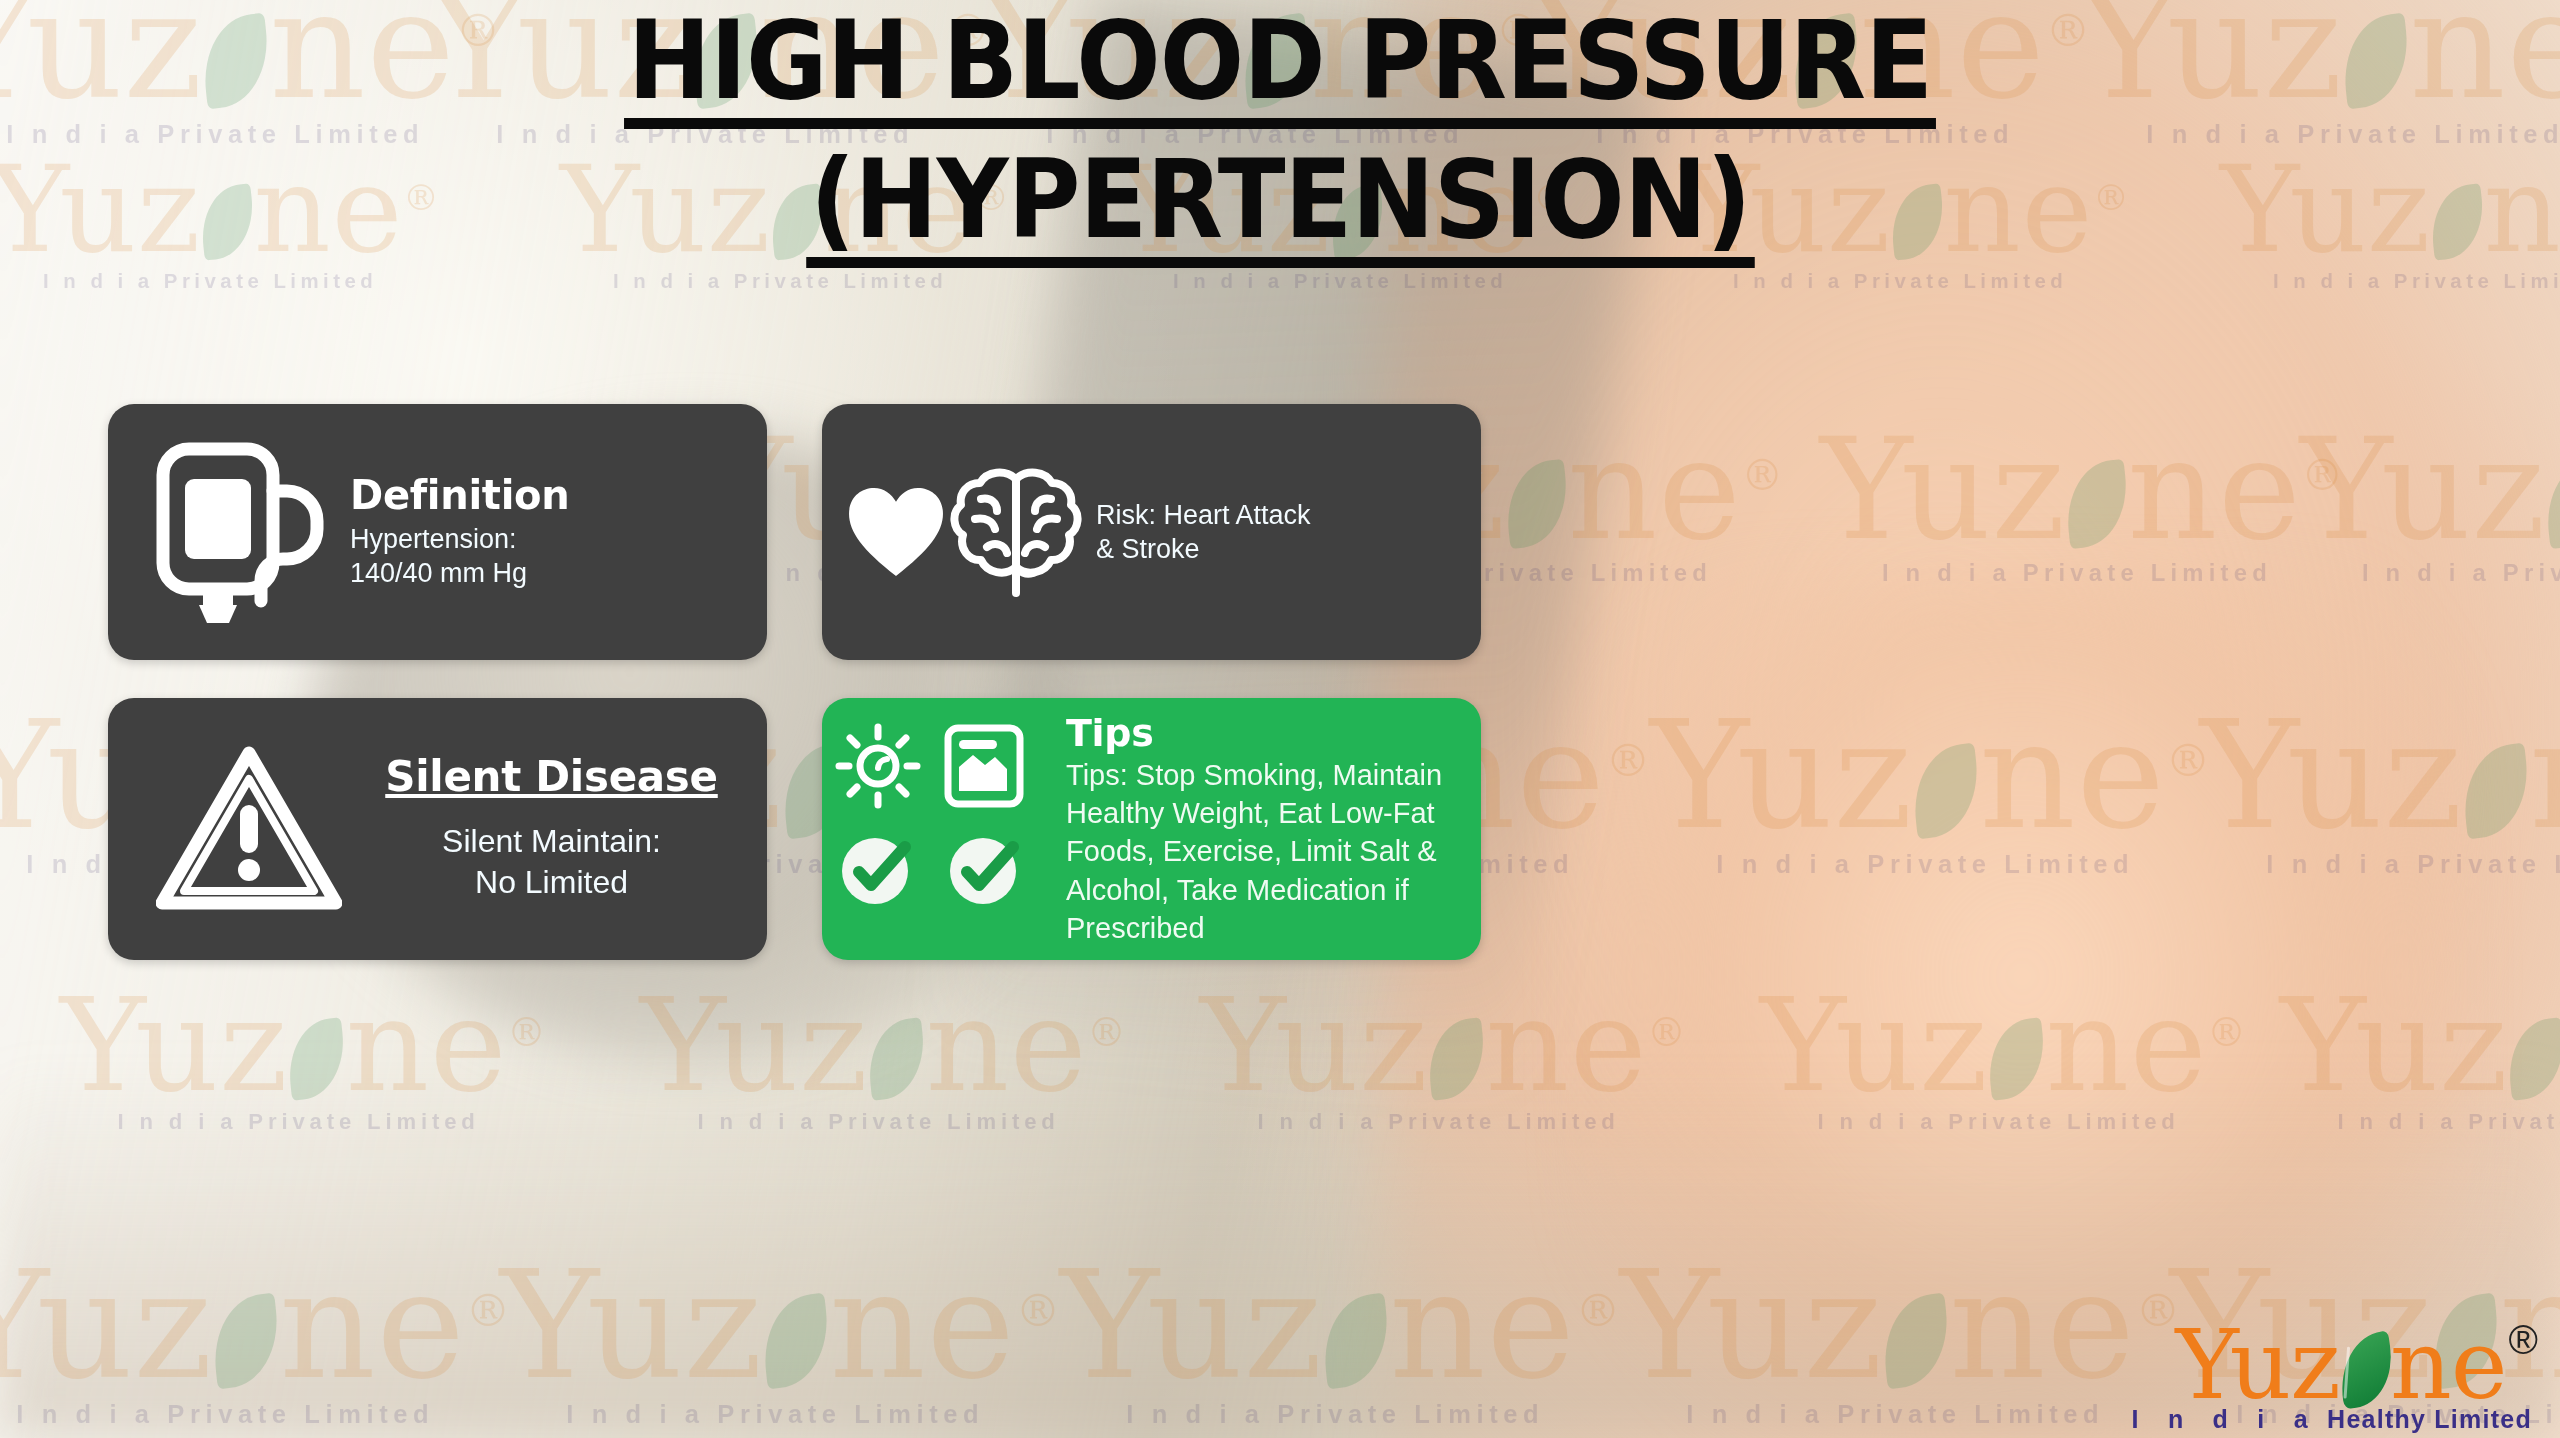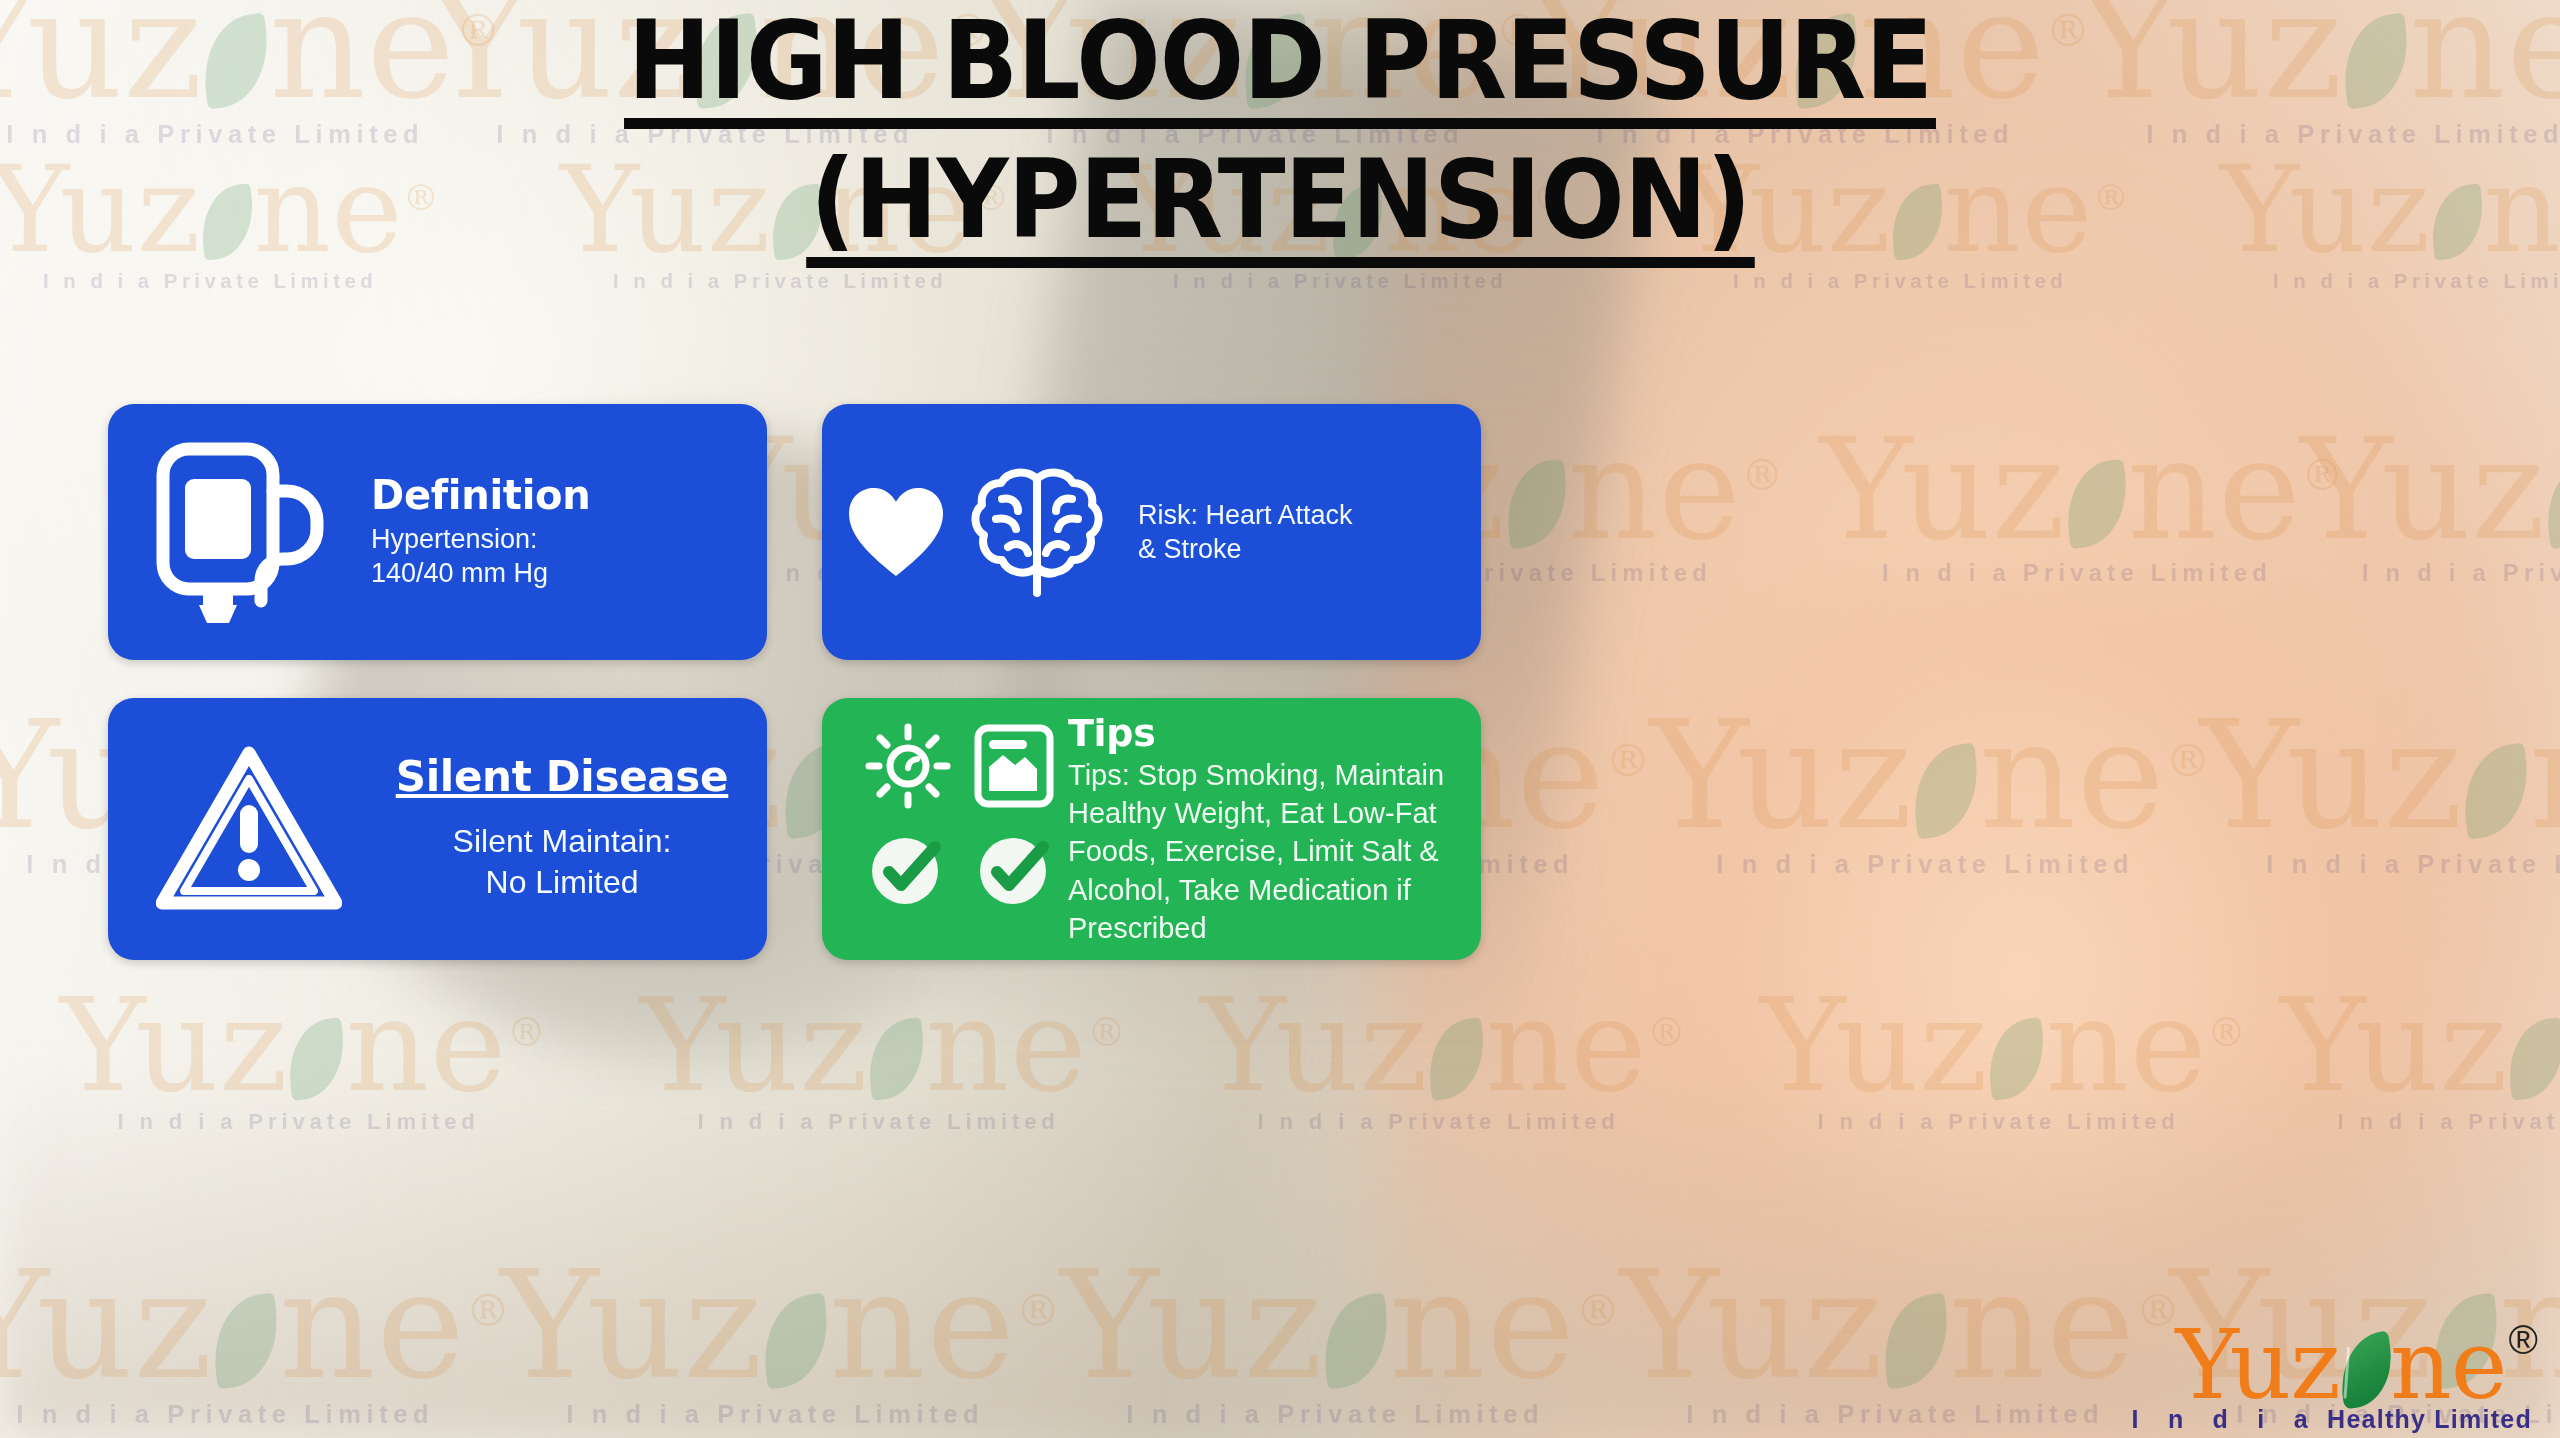--- a/index.html
+++ b/index.html
@@ -93,26 +93,26 @@
     position:absolute;left:108px;top:404px;width:2344px;z-index:4;
     display:grid;grid-template-columns:659px 659px;grid-gap:38px 55px;
     justify-content:start;
   }
   .card{
     border-radius:26px;
     display:flex;align-items:center;
     box-shadow:0 3px 10px rgba(0,0,0,.18);
     position:relative;overflow:hidden;
   }
-  .card.blue{background:#1d4ed8;gap:21px;}
+  .card.blue{background:#404040;}
   .card.green{background:#22b455;}
   .card-def{height:256px;padding:0 14px 0 26px;}
   .card-risk{height:256px;padding:0 10px 0 24px;}
   .card-silent{height:262px;padding:0 14px 0 26px;}
-  .card-tips{height:262px;padding:0 10px 0 38px;align-items:flex-start;}
+  .card-tips{height:262px;padding:0 10px 0 8px;align-items:flex-start;gap:28px;}
 
   .icon-zone{flex:0 0 auto;display:flex;align-items:center;justify-content:center;}
   .text-zone{flex:1 1 auto;color:#ffffff;}
   .card-title{
     font-family:"DejaVu Sans","Liberation Sans",sans-serif;
     font-weight:900;font-size:40px;line-height:1.05;margin:0 0 6px 0;
     letter-spacing:-.3px;
   }
   .card-body{
     font-family:"Liberation Sans","DejaVu Sans",sans-serif;

